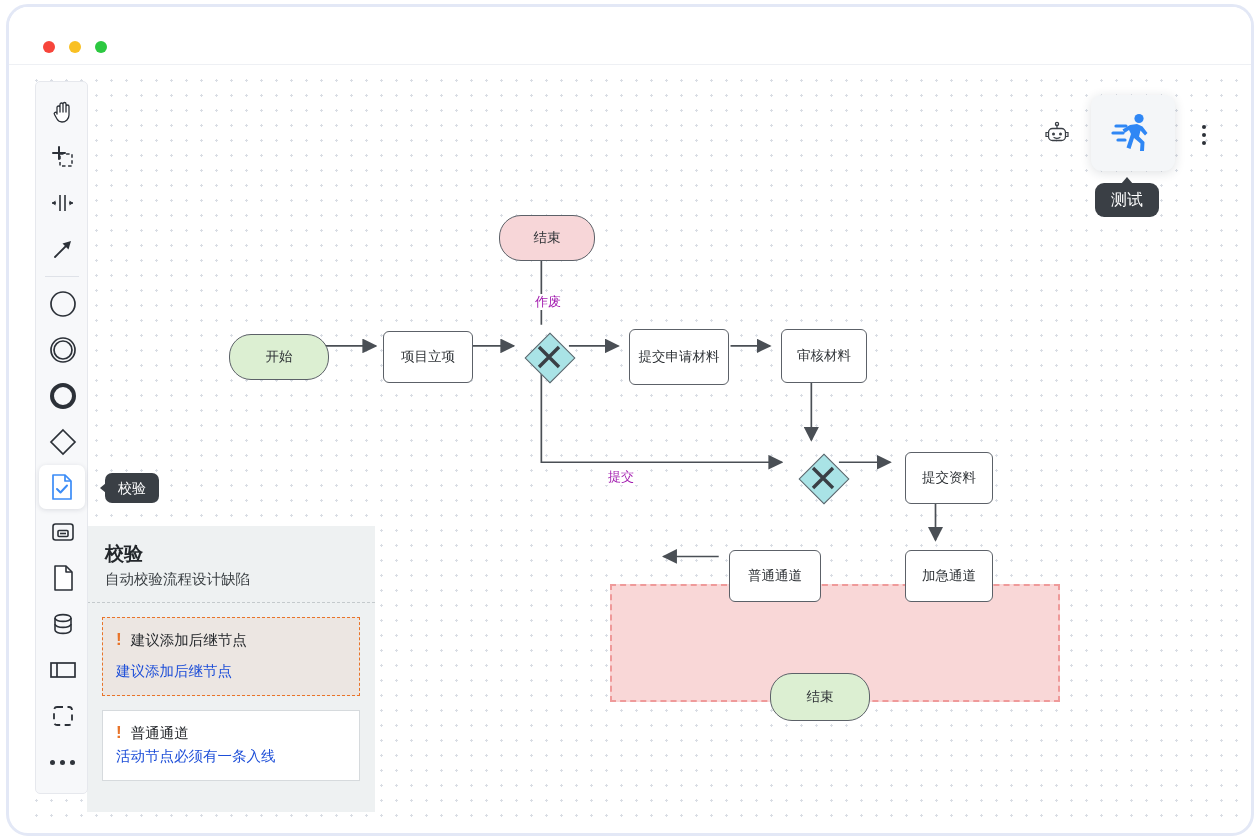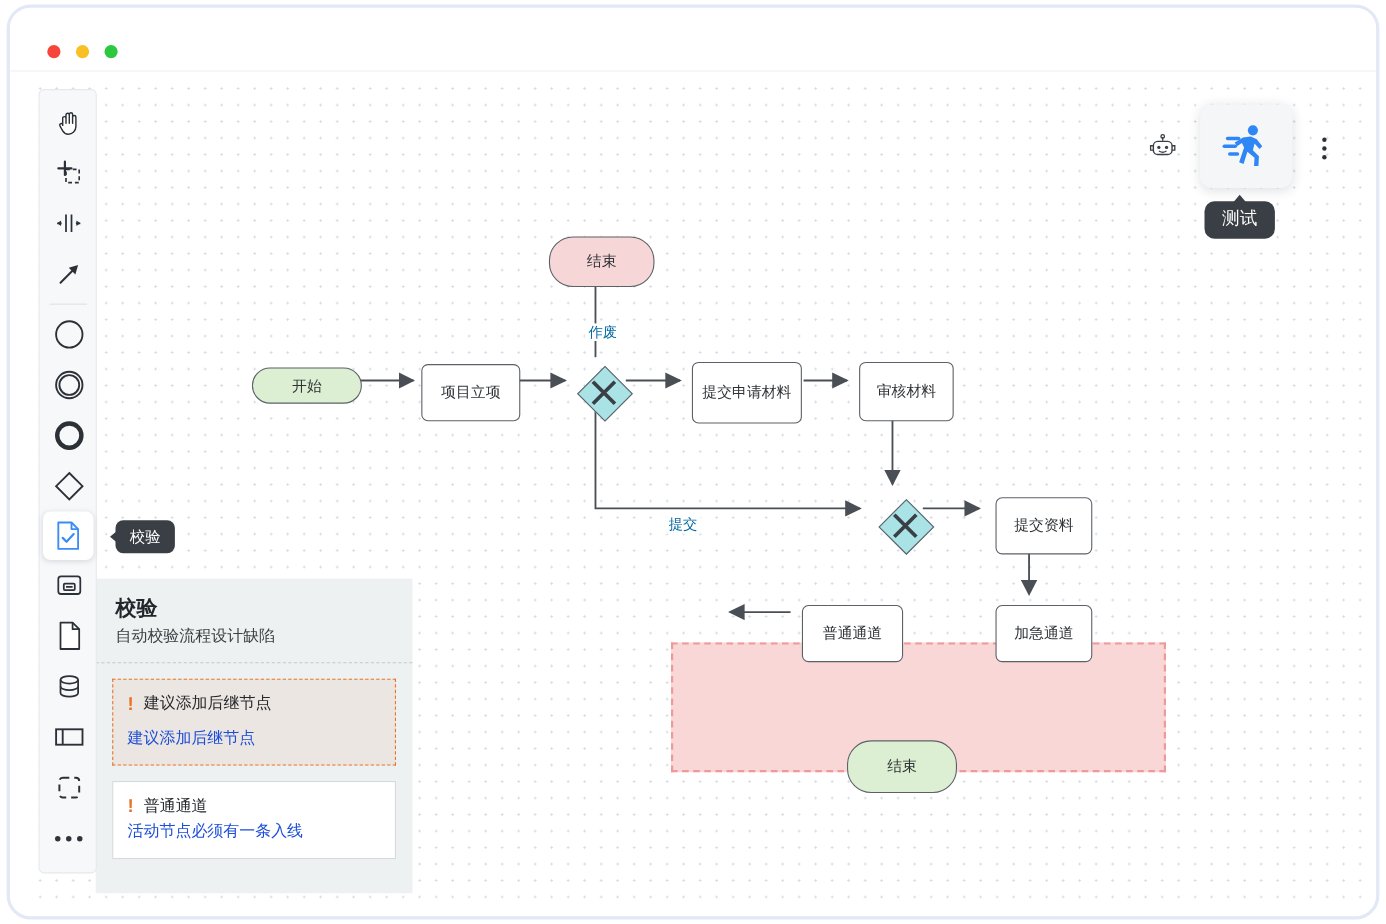--- a/index.html
+++ b/index.html
@@ -140,21 +140,21 @@
   
   #flow{position:absolute;left:0;top:0;width:100%;height:100%;}
   .node{position:absolute;box-sizing:border-box;display:flex;align-items:center;justify-content:center;text-align:center;}
   .node-label{font-size:13.5px;color:#2f3337;line-height:18px;padding:0 6px;}
   .n-start{background:#dcefd2;border:1.6px solid #5c6168;border-radius:22px;}
   .n-end-red{background:#f7d6d8;border:1.6px solid #5c6168;border-radius:22px;}
   .n-task{background:#ffffff;border:1.6px solid #5c6168;border-radius:6px;}
   .n-gateway{background:#a9e3e6;border:1.6px solid #5c6168;transform:rotate(45deg);}
   .gw-wrap{position:absolute;}
   .edge-label{
-    position:absolute;font-size:13px;color:#0369a1;background:#ffffff;
+    position:absolute;font-size:13px;color:#a21caf;background:#ffffff;
     padding:0 3px;line-height:16px;white-space:nowrap;
   }
   #err-region{
     position:absolute;left:585px;top:515px;width:450px;height:118px;
     background:#f9d7d7;border:2px dashed #ef9a9a;box-sizing:border-box;
   }
 </style>
 </head>
 <body>
 
@@ -195,21 +195,21 @@
         <path d="M924,432 L924,490" marker-end="url(#ah)"></path>
 
         <path d="M704,507 L648,507" marker-end="url(#ah)"></path>
 
         <path d="M794,571 L794,603" marker-end="url(#ah)"></path>
       </g>
     </svg>
 
     <div id="err-region"></div>
 
-    <div class="node n-start" style="left:204px;top:265px;width:100px;height:33px;">
+    <div class="node n-start" style="left:204px;top:265px;width:100px;height:46px;">
       <span class="node-label">开始</span>
     </div>
 
     <div class="node n-task" style="left:358px;top:262px;width:90px;height:52px;">
       <span class="node-label">项目立项</span>
     </div>
 
     <div class="gw-wrap" style="left:507px;top:271px;width:34px;height:34px;">
       <div class="n-gateway" style="width:34px;height:34px;"></div>
       <svg width="34" height="34" style="position:absolute;left:0;top:0;">

